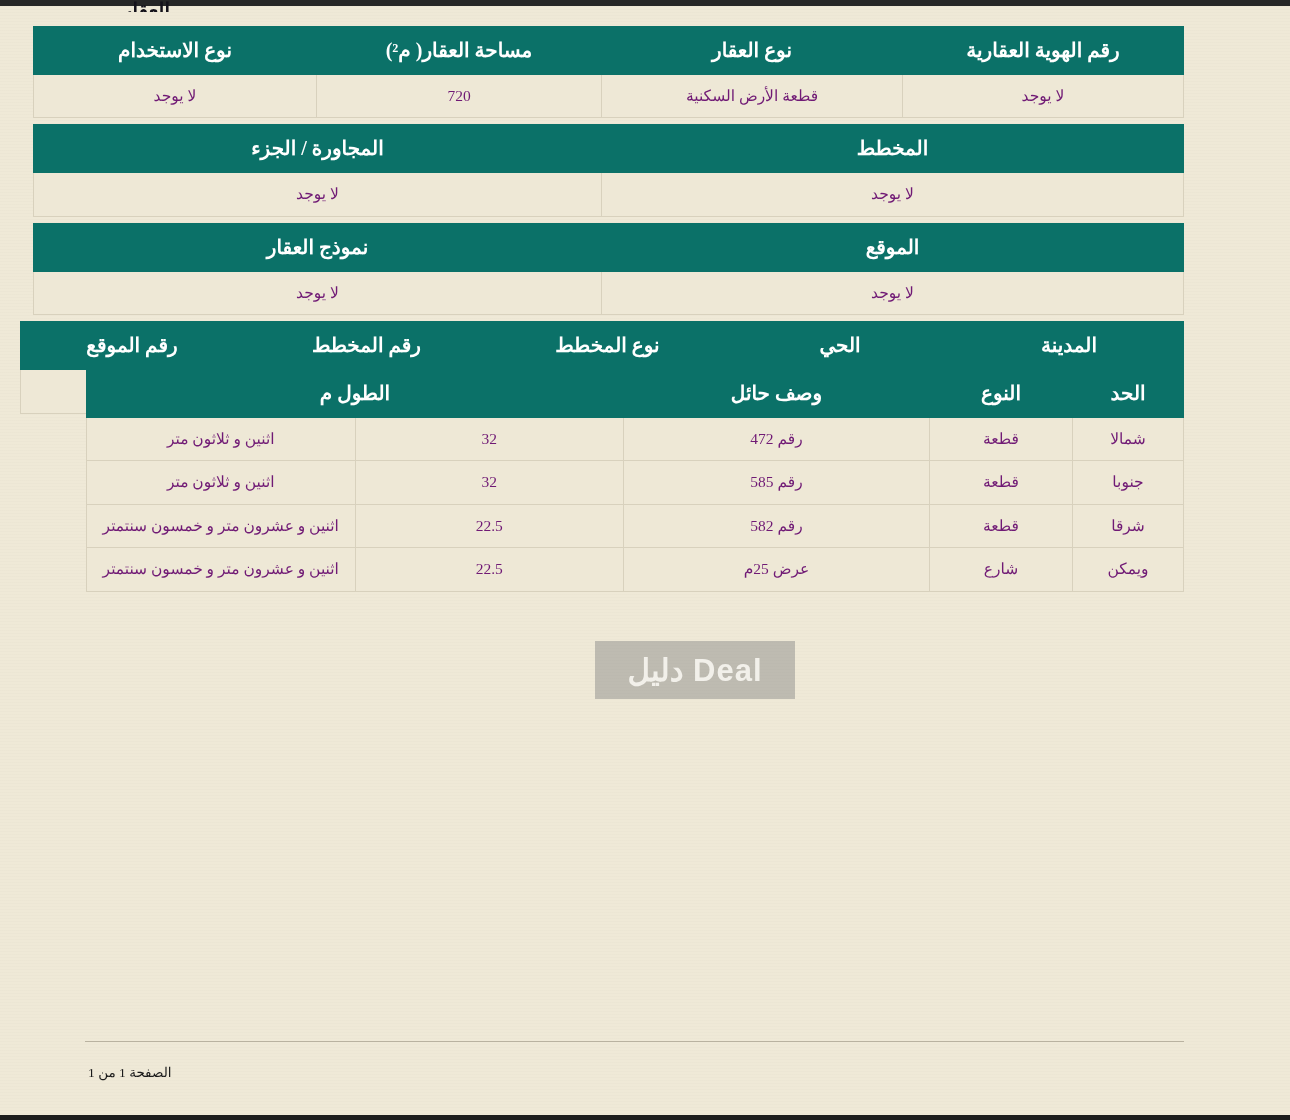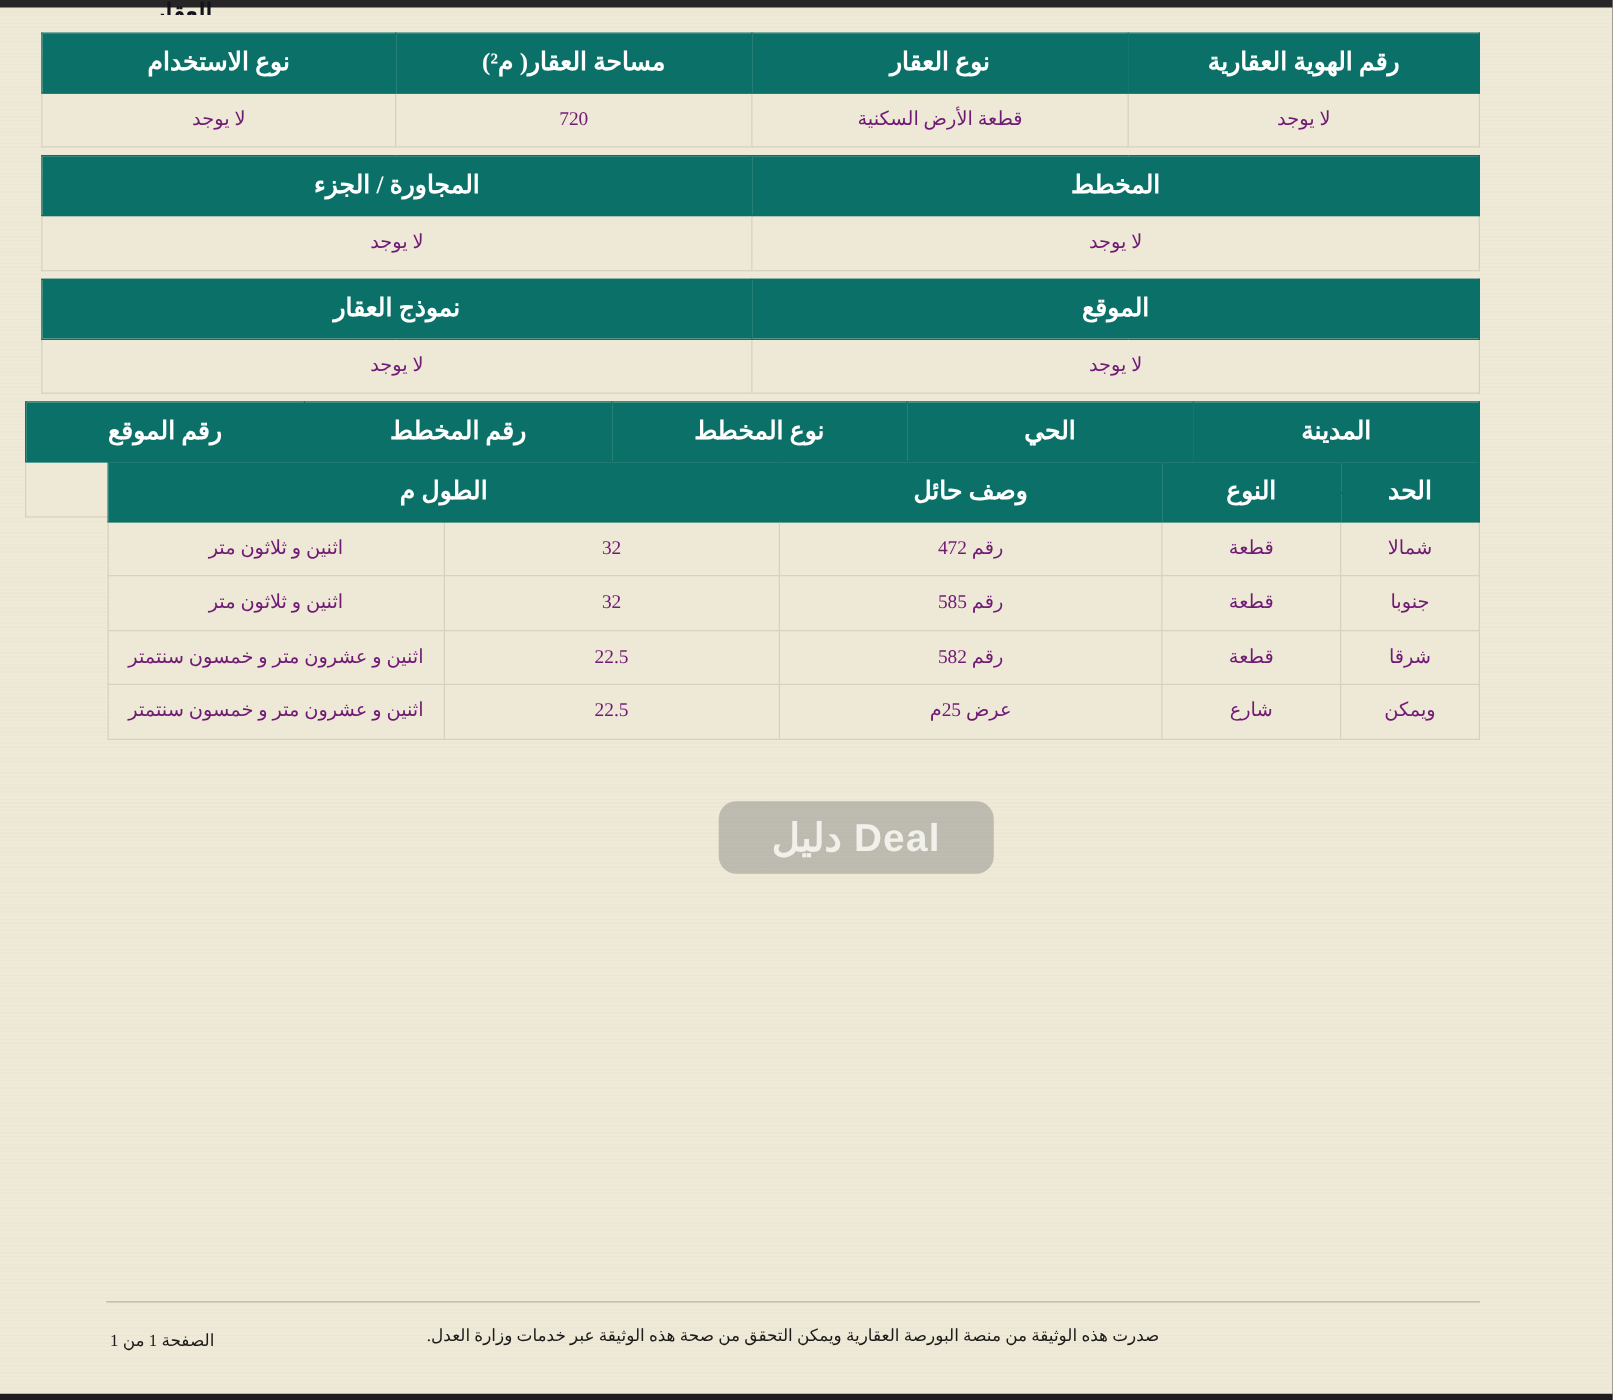--- a/index.html
+++ b/index.html
@@ -98,24 +98,24 @@
   }
   .num {
     font-family: "Liberation Serif", "DejaVu Serif", serif;
     direction: ltr;
     unicode-bidi: embed;
   }
   .watermark {
     position: absolute;
     right: 410px;
     top: 635px;
-    width: 220px;
+    width: 200px;
     height: 58px;
     background: rgba(130,130,130,0.45);
-    border-radius: 14px;
+    border-radius: 0;
     color: #f2f0ea;
     font-size: 31px;
     font-weight: bold;
     letter-spacing: 1px;
     display: flex;
     align-items: center;
     justify-content: center;
     font-family: "Liberation Sans", sans-serif;
     pointer-events: none;
   }
@@ -276,18 +276,17 @@
             <td>اثنين و عشرون متر و خمسون سنتمتر</td>
           </tr>
         </tbody>
       </table>
     </div>
 
     <div class="watermark">Deal دليل</div>
 
     <div class="footer-rule"></div>
     <div class="footer">
-      <div class="footer-center">صدرت هذه الوثيقة من منصة البورصة العقارية ويمكن التحقق من صحة هذه الوثيقة عبر خدمات وزارة العدل.</div>
       <div class="footer-left">الصفحة 1 من 1</div>
     </div>
 
   </div>
 </div>
 
 </body></html>

